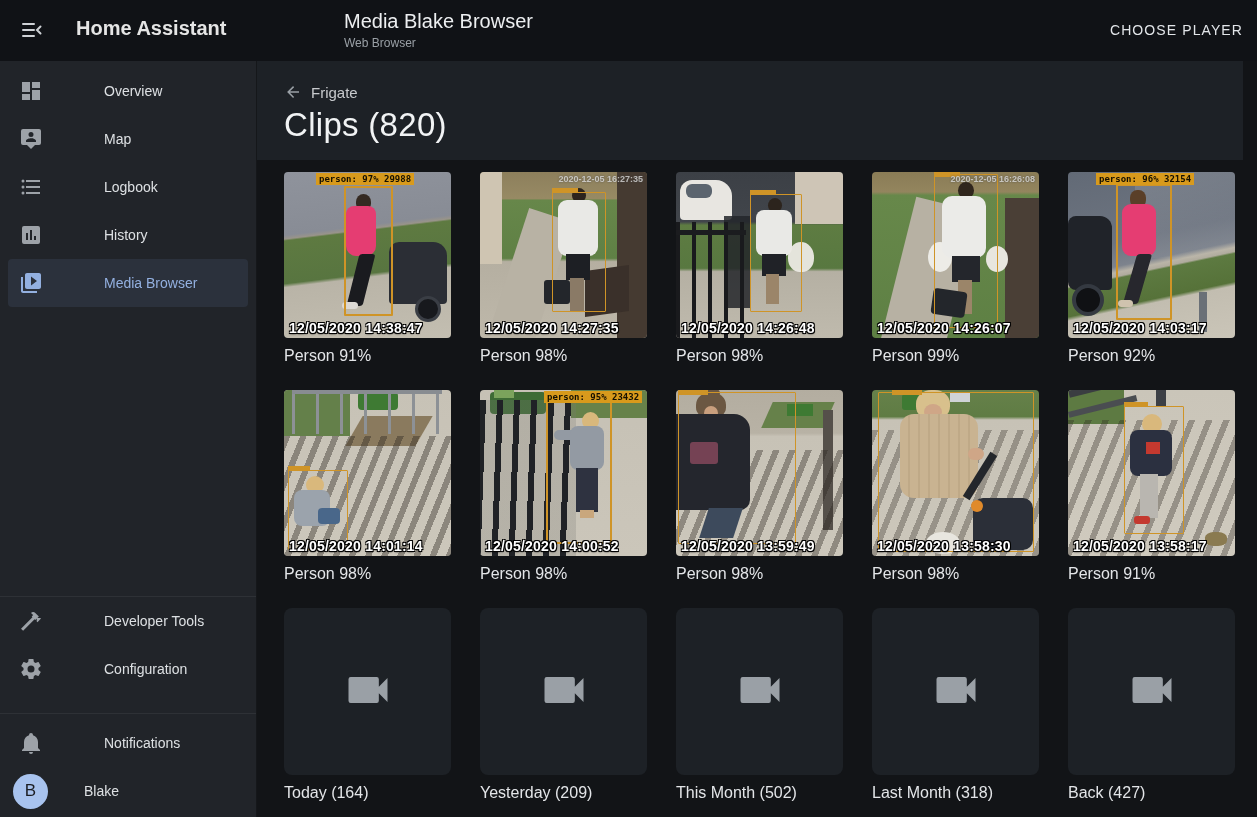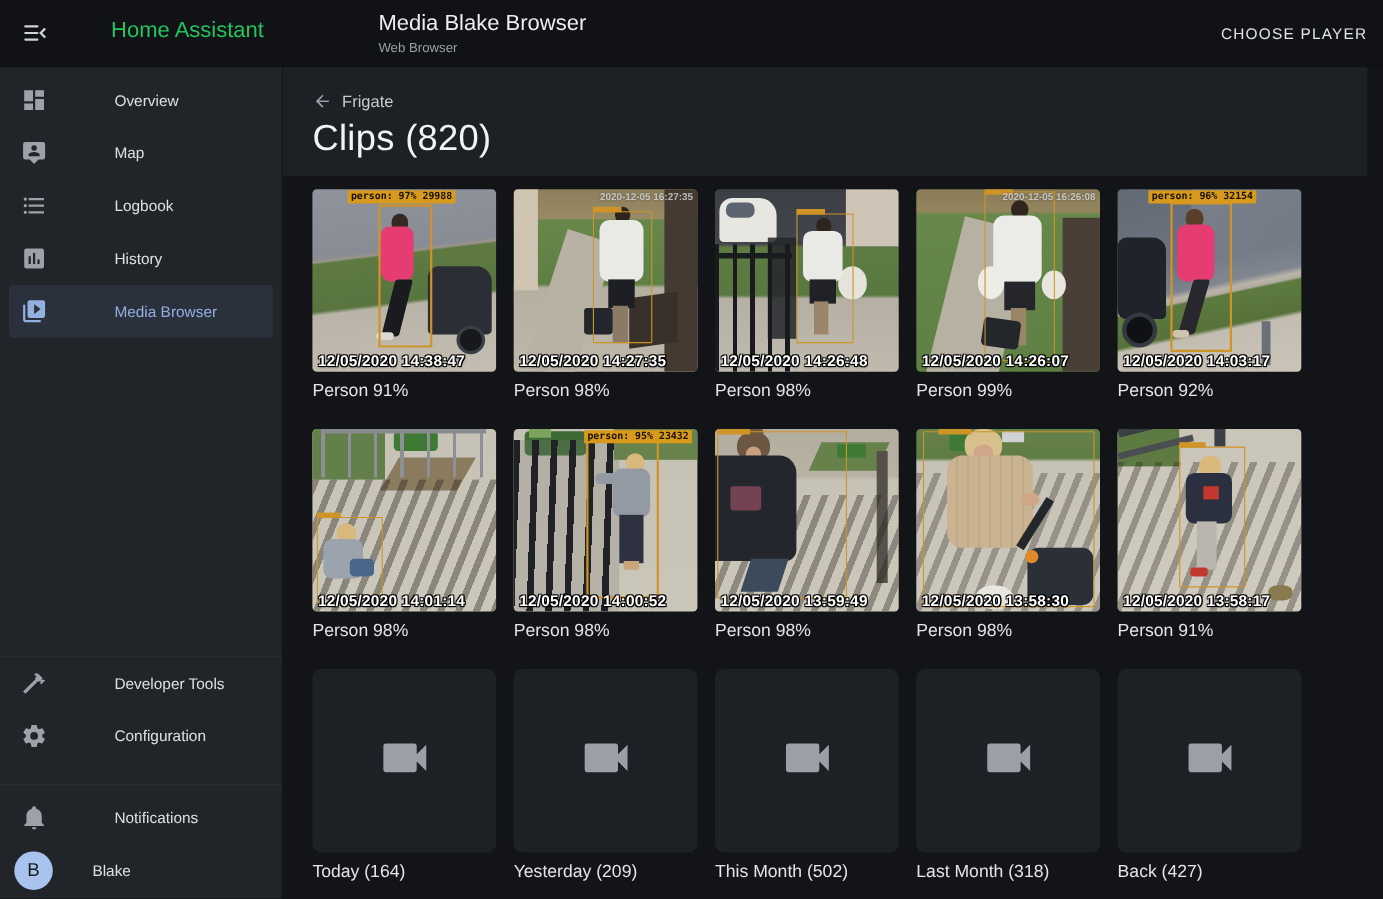--- a/index.html
+++ b/index.html
@@ -1,21 +1,21 @@
 <!DOCTYPE html>
 <html><head>
 <meta charset="utf-8">
 <style>
   html,body{margin:0;padding:0}
   body{width:1257px;height:817px;position:relative;overflow:hidden;background:#14161a;
        font-family:"Liberation Sans",sans-serif;-webkit-font-smoothing:antialiased}
   
   .topbar{position:absolute;top:0;left:0;right:0;height:61px;background:#101216;color:#e8eaed;z-index:10}
   .menu-btn{position:absolute;left:20px;top:18px;width:24px;height:24px;cursor:pointer}
-  .app-title{position:absolute;left:101px;top:17px;font-size:20px;font-weight:400;color:#22c55e}
+  .app-title{position:absolute;left:76px;top:17px;font-size:20px;font-weight:700;color:#e5e5e5}
   .center-title{position:absolute;left:344px;top:9px}
   .center-title .t1{font-size:20px;font-weight:500;color:#eceef0;line-height:24px}
   .center-title .t2{font-size:12px;color:#9aa0a6;line-height:16px;margin-top:2px}
   .choose-player{position:absolute;right:10px;top:20px;font-size:14px;font-weight:500;
        letter-spacing:1.1px;color:#e2e5e9;cursor:pointer;padding:2px 4px}
   
   .sidebar{position:absolute;top:61px;left:0;width:256px;bottom:0;background:#212429;z-index:5;
        border-right:1px solid rgba(0,0,0,.35)}
   .sb-item{height:48px;margin:0 8px;padding-left:11px;border-radius:4px;display:flex;align-items:center;cursor:pointer}
   .sb-item .ic{width:24px;height:24px;flex:0 0 24px}
@@ -31,21 +31,21 @@
   .sb-item.user{padding-left:5px}
   .sb-item.user .lbl{margin-left:36px}
   
   .content{position:absolute;left:257px;top:61px;right:0;bottom:0;background:#121417;overflow:hidden}
   .m-header{height:99px;margin-right:14px;background:#1d2126}
   .crumb{display:flex;align-items:center;padding:22px 0 0 27px;cursor:pointer}
   .crumb .ic{width:18px;height:18px;margin-right:9px}
   .crumb .txt{font-size:15px;color:#c8cacd}
   .page-title{padding-left:27px;margin-top:5px;font-size:33px;font-weight:400;color:#f1f3f4;letter-spacing:.3px}
   .grid{padding:12px 0 0 27px;display:flex;flex-wrap:wrap;width:980px}
-  .cell{width:167px;margin:0 16px 25px 0}
+  .cell{width:167px;margin:0 29px 25px 0}
   .thumb{position:relative;width:167px;height:166px;border-radius:4px;overflow:hidden;cursor:pointer}
   .cell .label{margin-top:9px;font-size:16px;color:#e3e5e8;white-space:nowrap}
   .folder{position:relative;width:167px;height:167px;border-radius:8px;background:#1d2126;cursor:pointer;
        display:flex;align-items:center;justify-content:center}
   
   .p{position:absolute}
   .bbox{position:absolute;border:2px solid #cf9427;z-index:3;border-radius:1px}
   .bbox.thin{border-width:1.5px}
   .chip{position:absolute;z-index:4;background:#d89a1c;color:#151001;
        font:700 9px "DejaVu Sans Mono",monospace;padding:1px 3px;white-space:nowrap}

